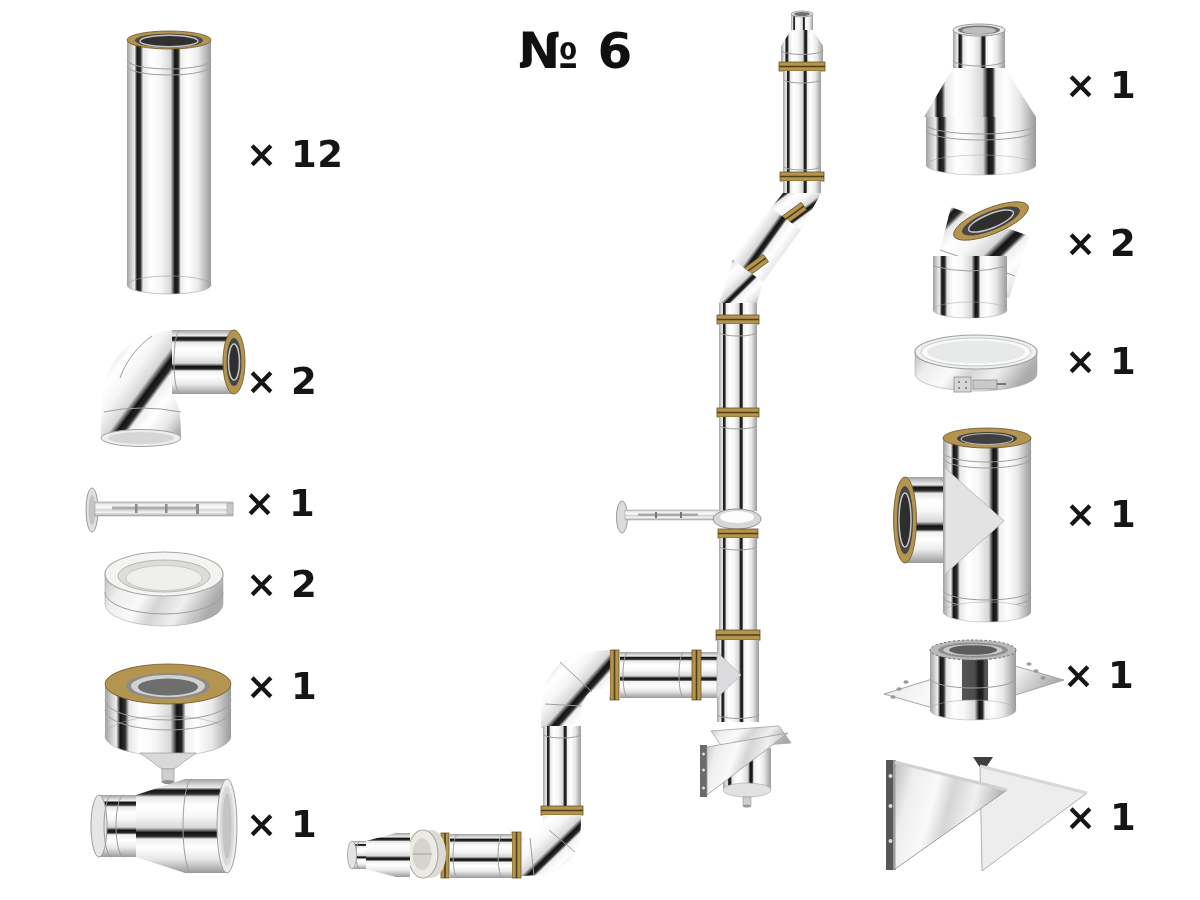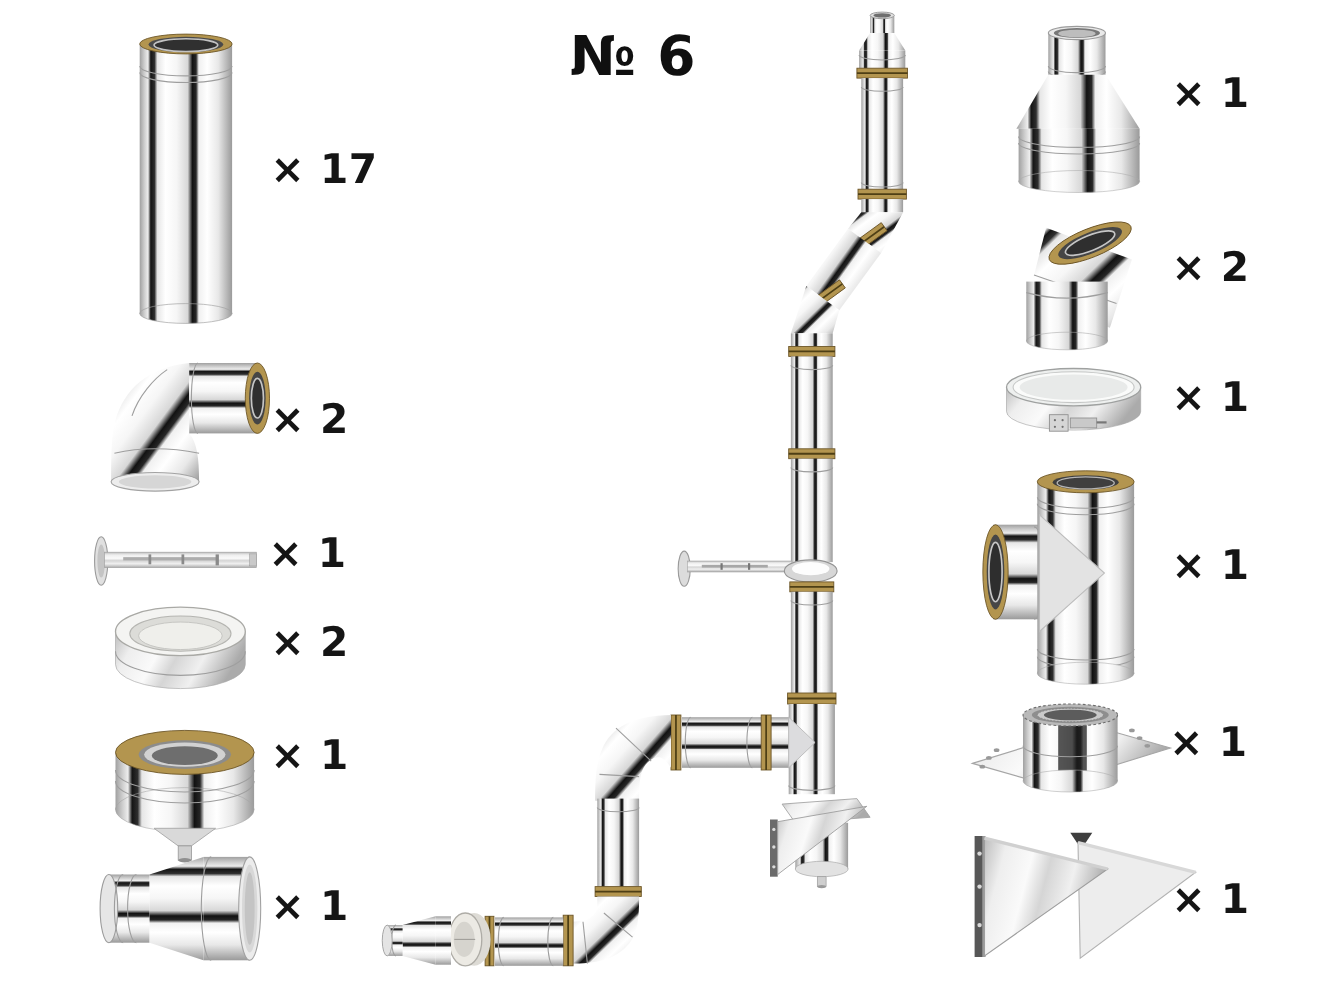--- a/index.html
+++ b/index.html
@@ -332,21 +332,21 @@
     <rect x="886" y="760" width="9" height="110" fill="#575757"></rect>
     <rect x="893" y="760" width="3" height="110" fill="#9a9a9a"></rect>
     <circle cx="890.5" cy="776" r="2" fill="#d9d9d9"></circle>
     <circle cx="890.5" cy="806" r="2" fill="#d9d9d9"></circle>
     <circle cx="890.5" cy="841" r="2" fill="#d9d9d9"></circle>
     <polygon points="895,762 1007,790 895,869" fill="url(#steelLight)" stroke="#9e9e9e" stroke-width="1"></polygon>
     <line x1="895" y1="762" x2="1007" y2="790" stroke="#d0d0d0" stroke-width="3"></line>
   </g>
 </svg>
 
-<div class="qty" style="left:246px; top:155px">× 17</div>
+<div class="qty" style="left:246px; top:155px">× 12</div>
 <div class="qty" style="left:246px; top:382px">× 2</div>
 <div class="qty" style="left:244px; top:504px">× 1</div>
 <div class="qty" style="left:246px; top:585px">× 2</div>
 <div class="qty" style="left:246px; top:687px">× 1</div>
 <div class="qty" style="left:246px; top:825px">× 1</div>
 
 <div class="qty" style="left:1065px; top:86px">× 1</div>
 <div class="qty" style="left:1065px; top:244px">× 2</div>
 <div class="qty" style="left:1065px; top:362px">× 1</div>
 <div class="qty" style="left:1065px; top:515px">× 1</div>

